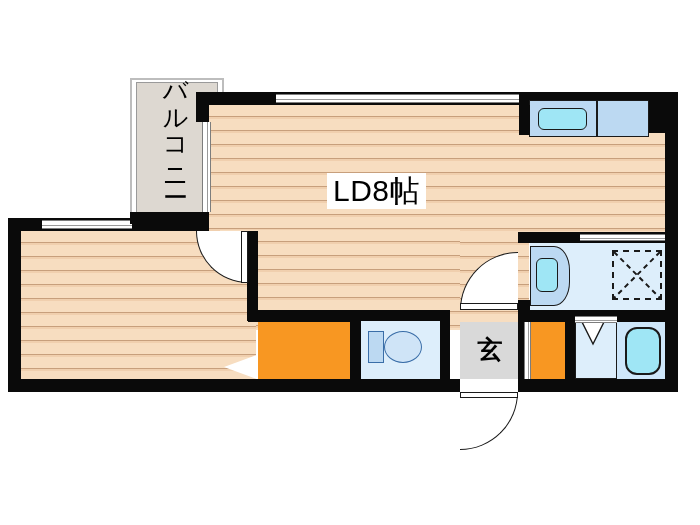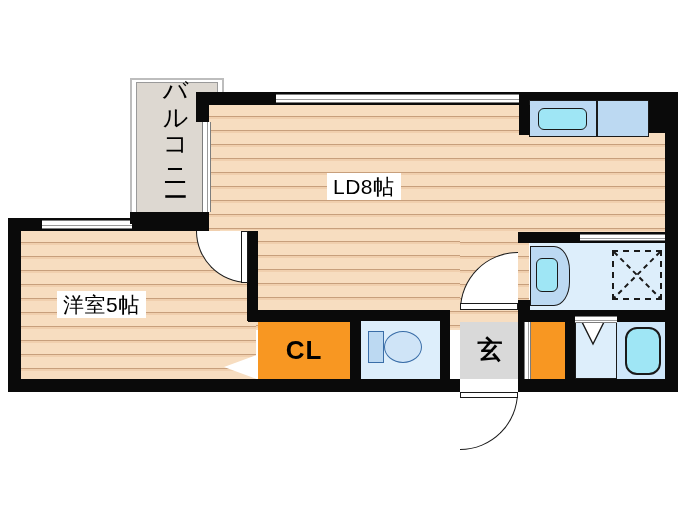--- a/index.html
+++ b/index.html
@@ -83,21 +83,21 @@
 
   
   .label {
     color: #000;
     background: #ffffff;
     font-weight: 400;
     white-space: nowrap;
     line-height: 1;
     text-align: center;
   }
-  .label-lg { font-size: 21px; letter-spacing: 0.5px; padding: 3px 6px; }
+  .label-lg { font-size: 30px; letter-spacing: 0.5px; padding: 3px 6px; }
   .label-cl { font-size: 26px; font-weight: 700; background: transparent; letter-spacing: 1px; }
   .label-genkan { font-size: 25px; font-weight: 700; background: transparent; }
   .label-balcony {
     background: transparent;
     font-size: 25px;
     letter-spacing: 2px;
     writing-mode: vertical-rl;
     text-orientation: upright;
     font-weight: 400;
   }
@@ -154,21 +154,20 @@
 
   <div class="abs door-arc" style="left:196px; top:231px; width:52px; height:52px; border-radius:0 0 0 100%; border-top:none; border-right:none;"></div>
   <div class="abs" style="left:241px; top:231px; width:7px; height:52px; background:#fff; border:1.3px solid #1a1a1a;"></div>
 
   <div class="abs" style="left:224px; top:355px; width:33px; height:24px; background:#fff;
               clip-path: polygon(0 50%, 100% 0, 100% 100%); border:0;"></div>
   <div class="abs" style="left:224px; top:355px; width:33px; height:24px; background:transparent;
               border-left:0; "></div>
 
   <div class="abs floor-closet" style="left:258px; top:321px; width:92px; height:58px;"></div>
-  <div class="abs label label-cl" style="left:272px; top:337px; width:64px;">CL</div>
 
   <div class="abs wall" style="left:248px; top:310px; width:212px; height:12px;"></div>
 
   <div class="abs floor-water" style="left:360px; top:321px; width:80px; height:58px;"></div>
   <div class="abs wall" style="left:350px; top:310px; width:11px; height:69px;"></div>
   <div class="abs wall" style="left:440px; top:310px; width:10px; height:69px;"></div>
   <div class="abs toilet-tank" style="left:368px; top:331px; width:16px; height:32px;"></div>
   <div class="abs toilet-bowl" style="left:384px; top:331px; width:38px; height:32px;"></div>
 
   <div class="abs floor-genkan" style="left:460px; top:321px; width:58px; height:58px;"></div>
@@ -205,15 +204,14 @@
   <svg class="abs" style="left:580px; top:322px;" width="26" height="24">
     <polygon points="2,0 24,0 13,22" fill="#ffffff" stroke="#1a1a1a" stroke-width="1.4"></polygon>
   </svg>
   <div class="abs window" style="left:575px; top:316px; width:42px; height:7px;"></div>
 
   <div class="abs" style="left:565px; top:322px; width:10px; height:57px; background:#0a0a0a;"></div>
 
   <div class="abs window-v" style="left:524px; top:322px; width:7px; height:57px;"></div>
 
   <div class="abs label label-lg" style="left:327px; top:173px;">LD8帖</div>
-  <div class="abs label label-lg" style="left:57px; top:291px;">洋室5帖</div>
 
 </div>
 
 </body></html>

